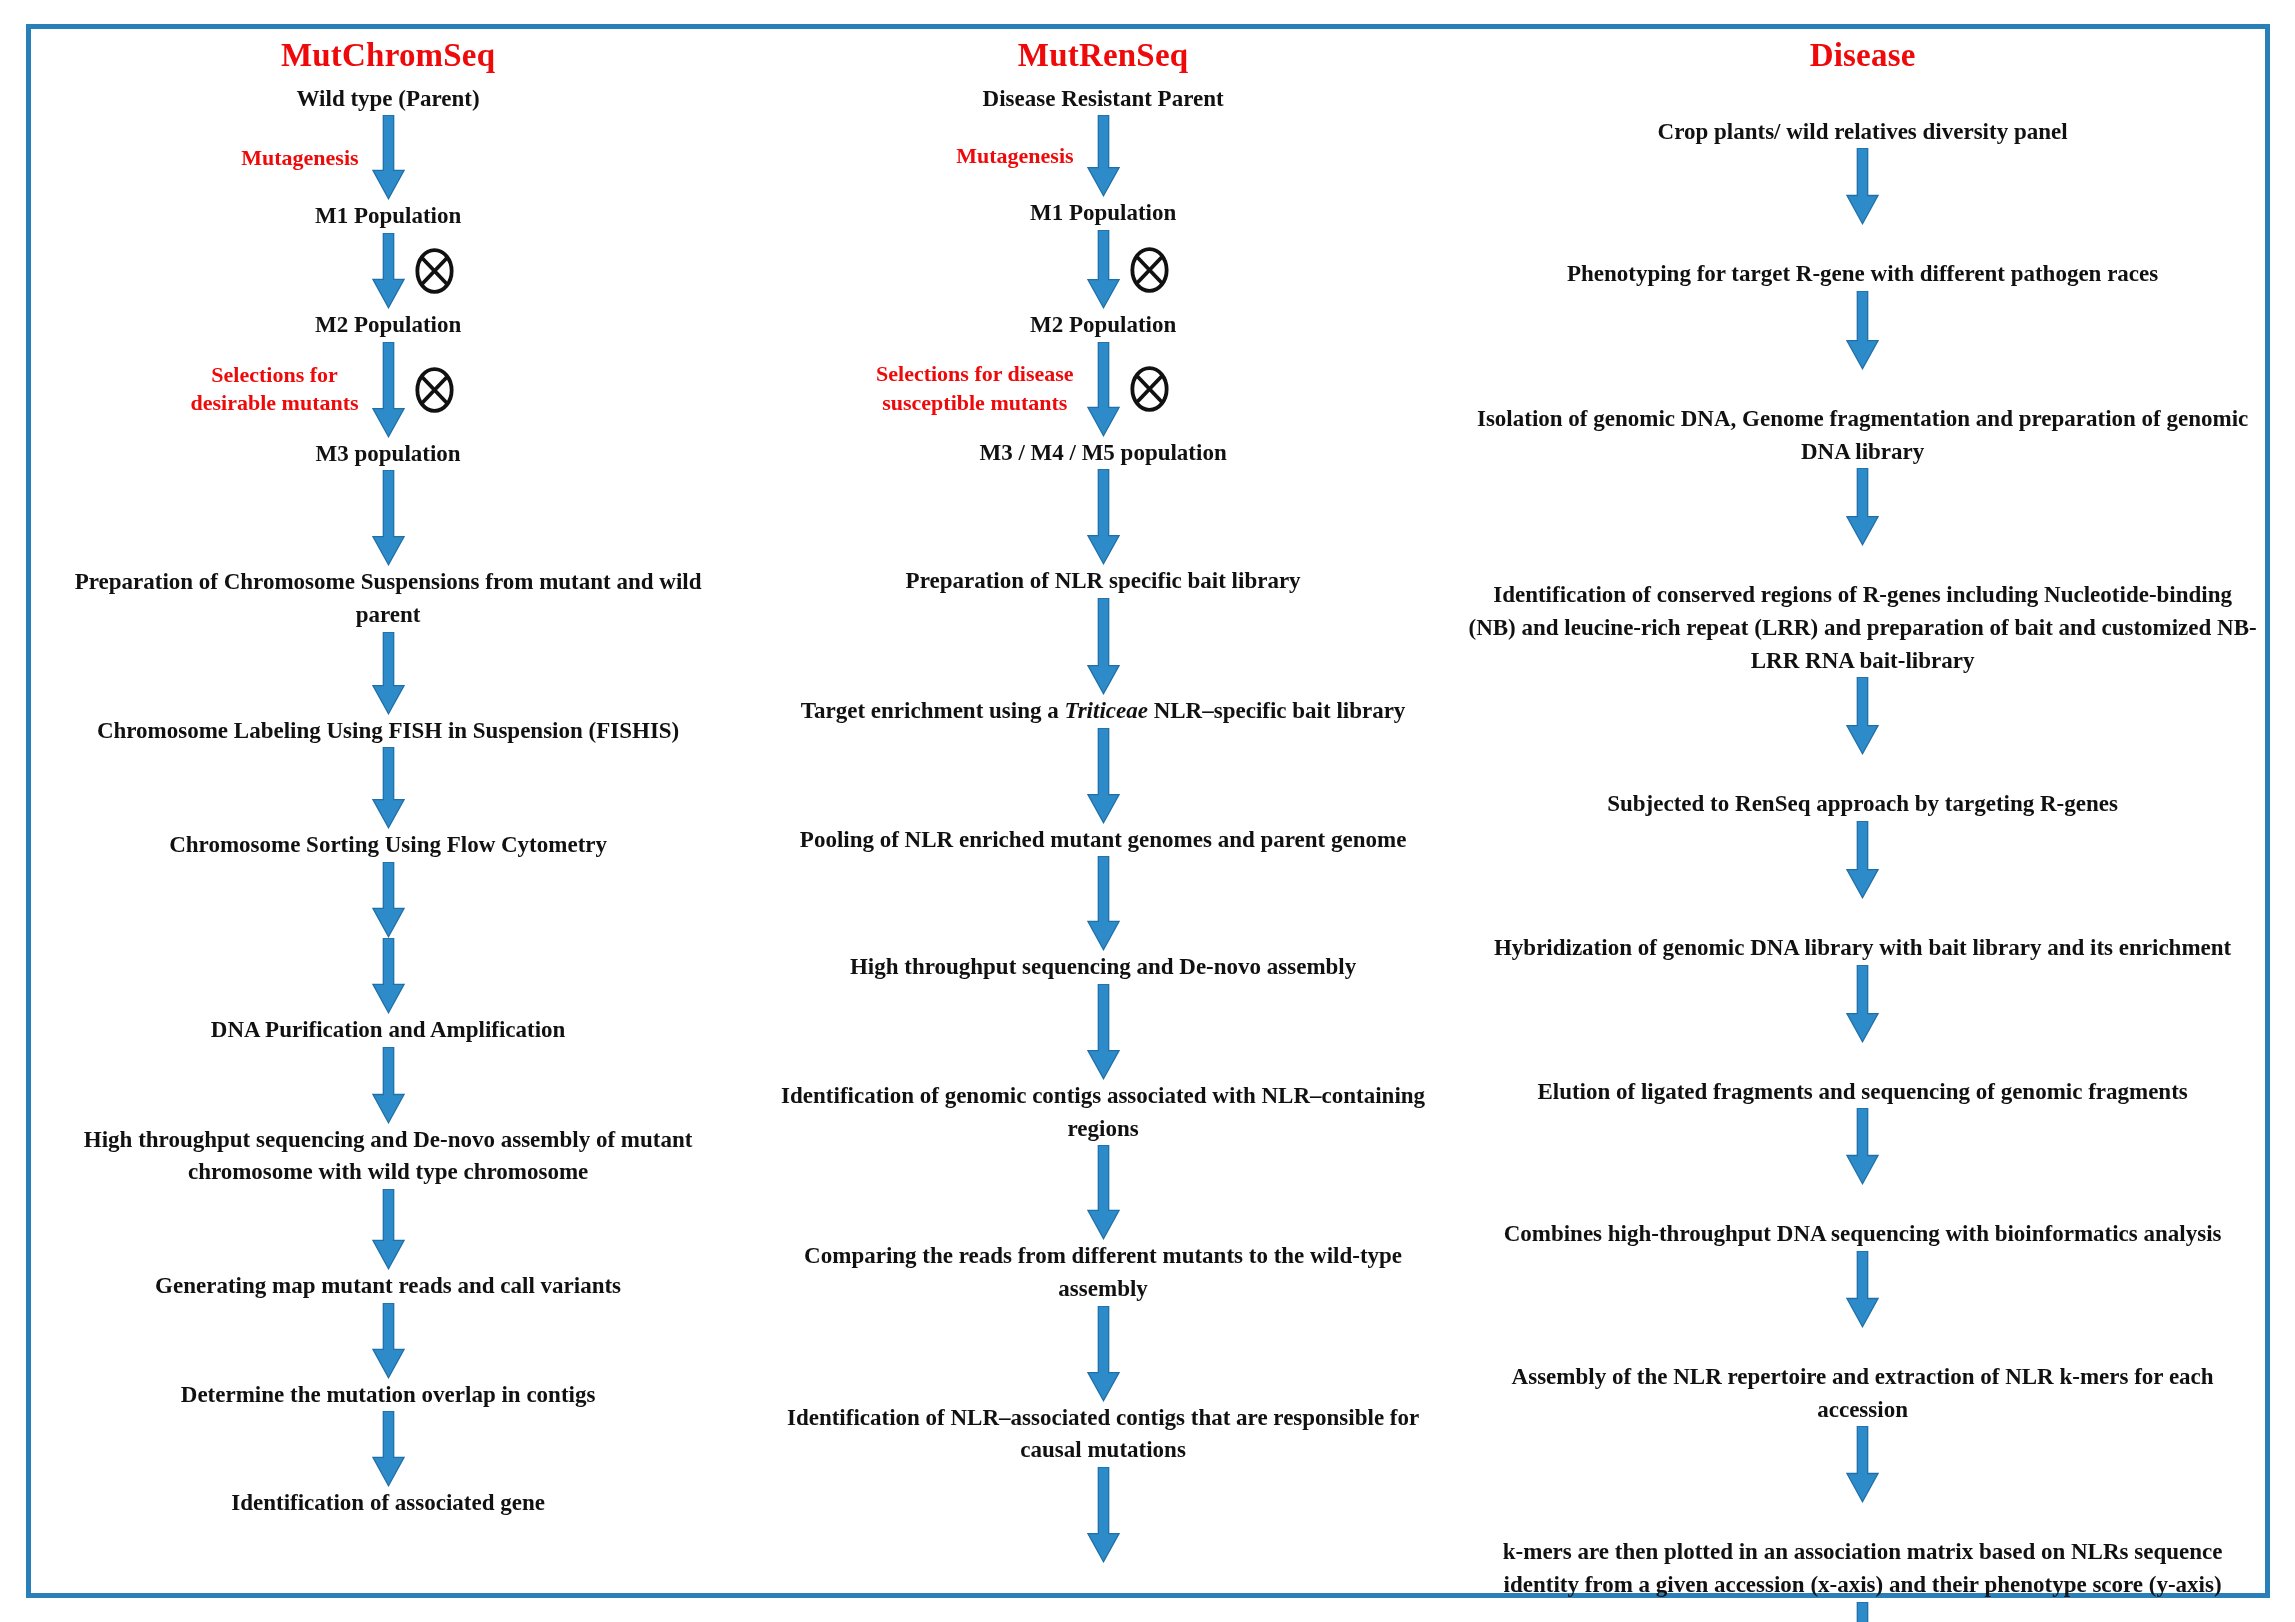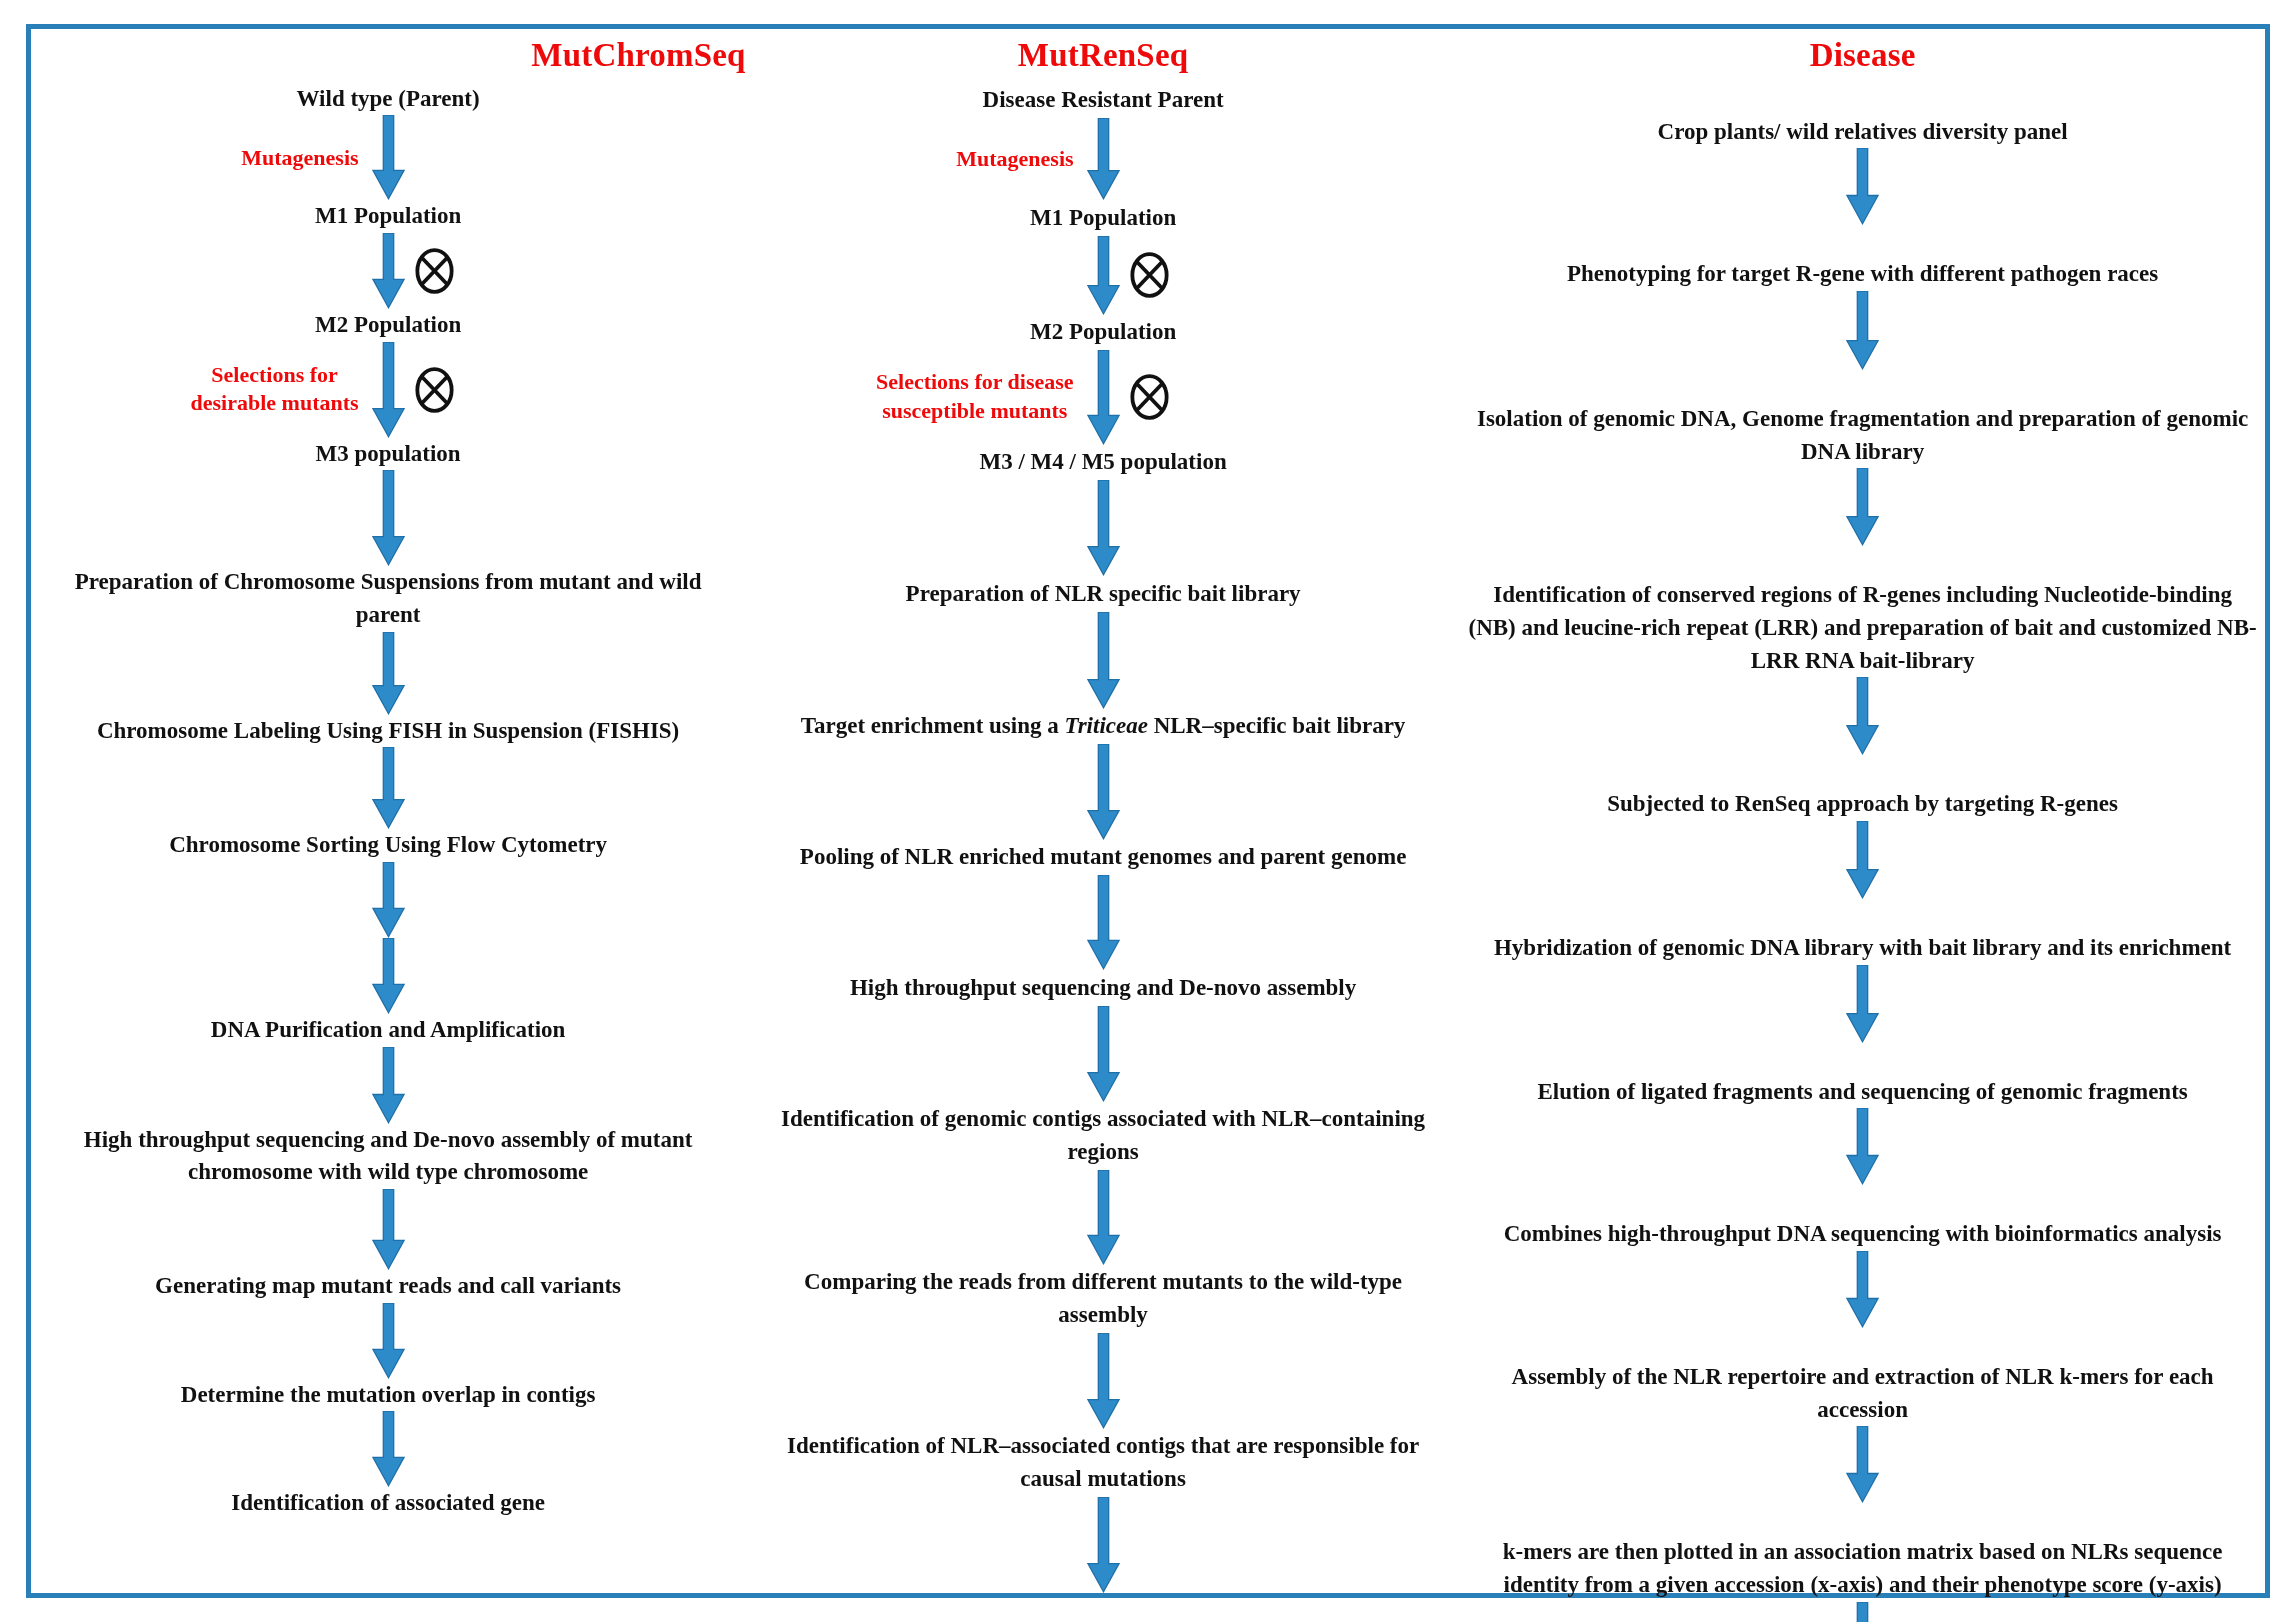--- a/index.html
+++ b/index.html
@@ -26,22 +26,22 @@
     align-items: flex-start;
   }
   .column {
     position: relative;
     height: 100%;
     padding-top: 9px;
     display: flex;
     flex-direction: column;
     align-items: center;
   }
-  .col-mutchromseq { width: 715px; align-items: flex-end; }
-  .col-mutrenseq   { width: 715px; justify-content: space-between; }
+  .col-mutchromseq { width: 715px; }
+  .col-mutrenseq   { width: 715px; }
   .col-agrenseq    { width: 804px; }
 
   .col-title {
     color: #ee0a0a;
     font-weight: bold;
     font-size: 33px;
     line-height: 1.05;
     letter-spacing: 0.2px;
     text-align: center;
     margin-bottom: 10.2px;

